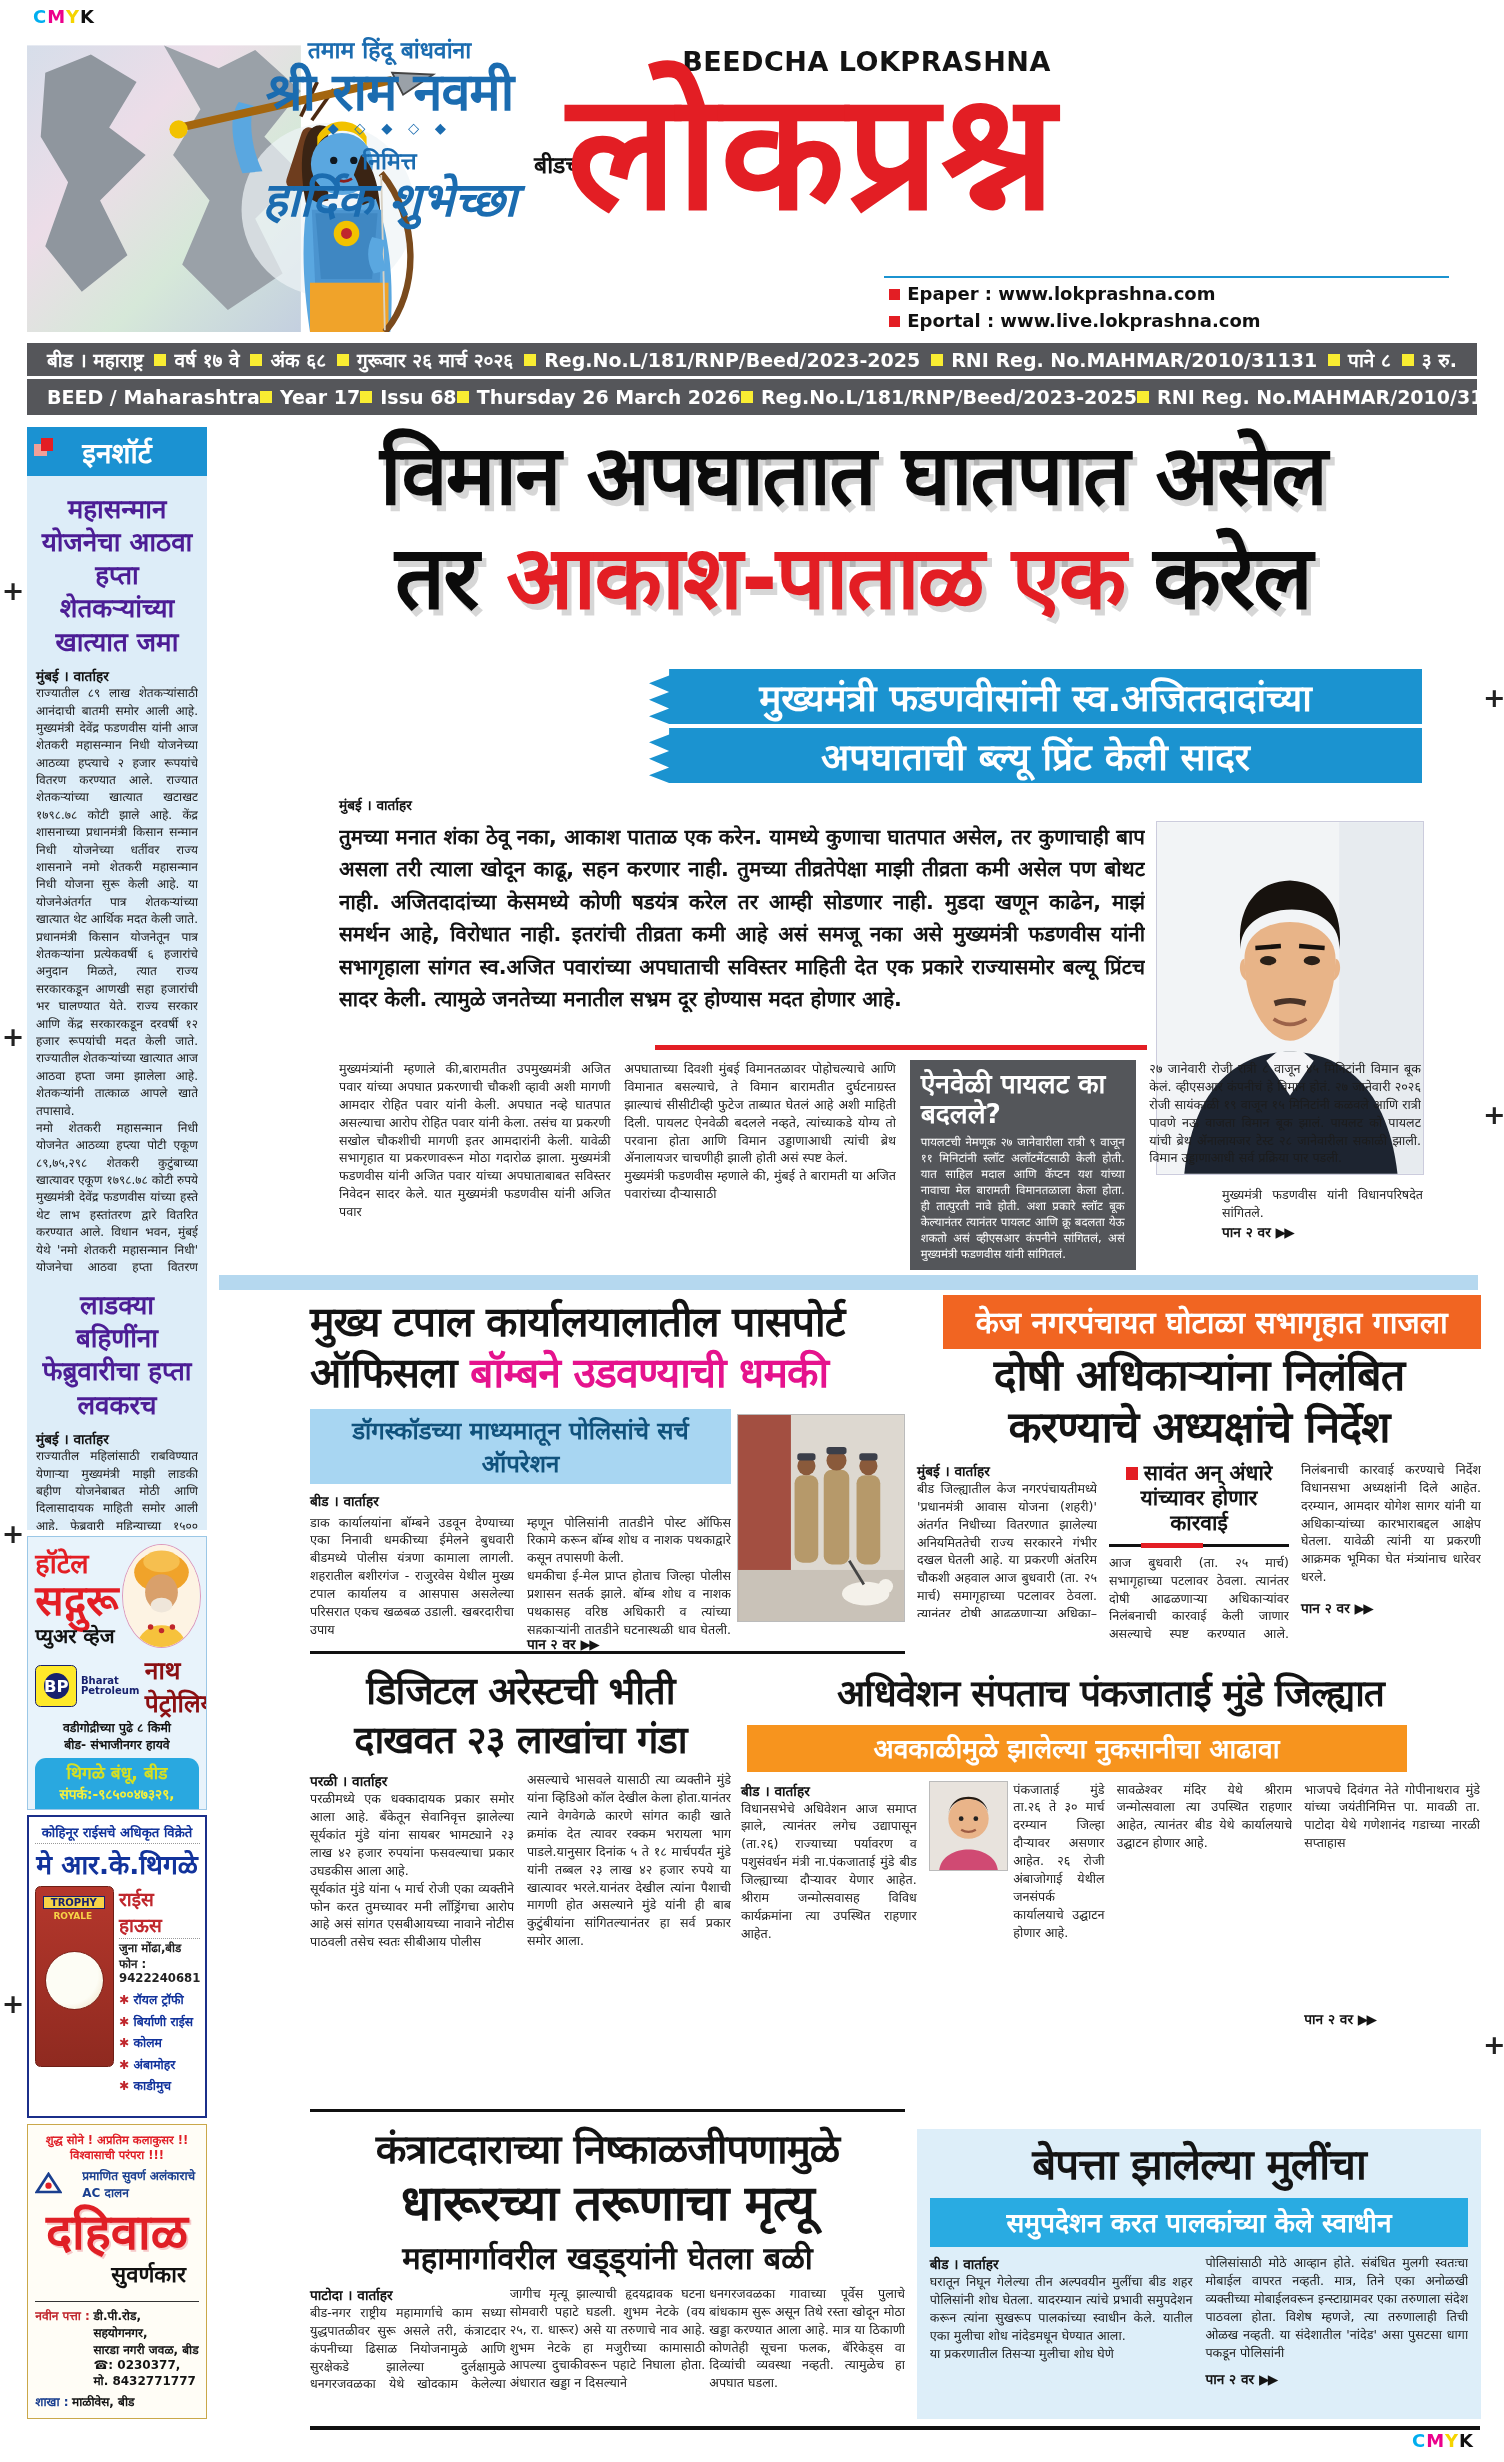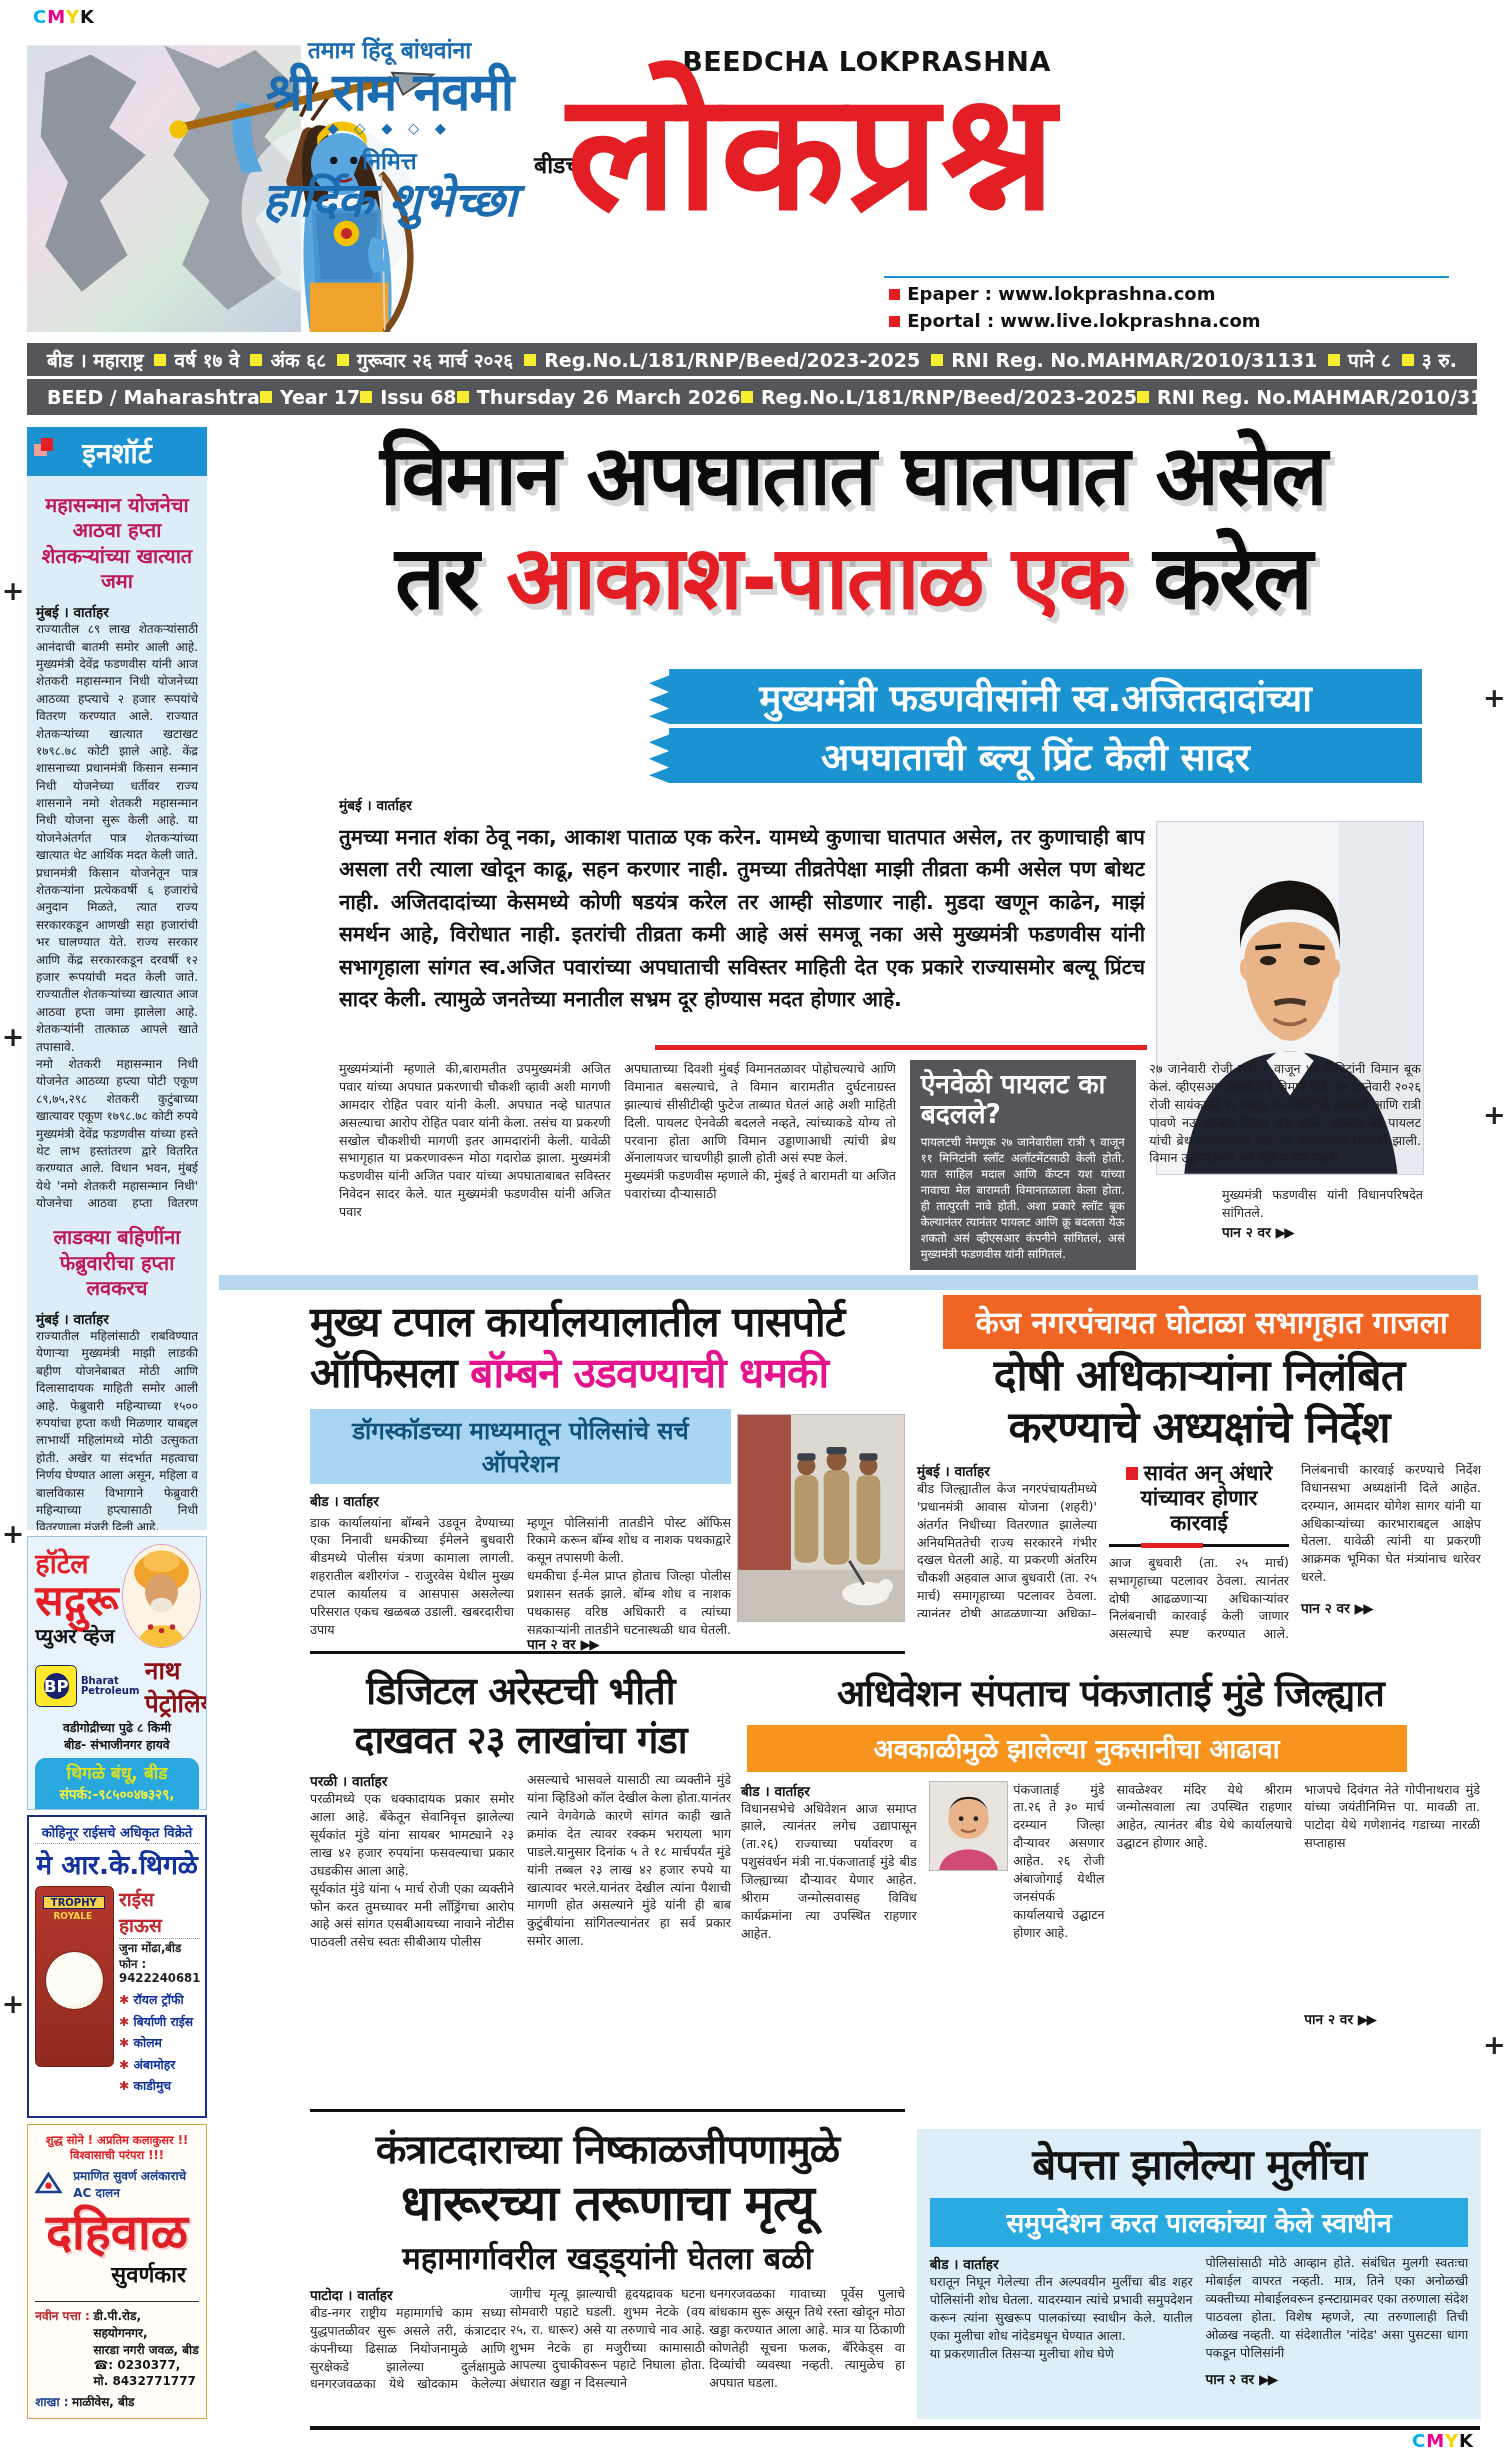--- a/index.html
+++ b/index.html
@@ -37,21 +37,21 @@
   .yb{display:inline-block;width:12px;height:12px;background:#f9ed32;margin-right:8.2px;}
   
   #sidebar{left:27px;top:427px;width:180px;}
   #inshort-hd{height:49px;background:#1b92d2;color:#fff;display:flex;align-items:center;justify-content:center;
               font-size:28px;font-weight:900;position:relative;}
   .flag{position:absolute;left:7.3px;top:11px;width:20px;height:20px;}
   .flag i{position:absolute;display:block;}
   .flag .f1{left:0;top:5.5px;width:12.8px;height:12.8px;background:#f0a099;}
   .flag .f2{left:6.4px;top:0;width:12.8px;height:12.8px;background:#e31e24;}
   #side-panel{background:#ddedf8;height:1054px;padding:11px 9px;box-sizing:border-box;overflow:hidden;}
-  .side-hl{font-size:20px;font-weight:900;text-align:center;line-height:1.28;color:#be185d;margin:5.5px 0 7.3px;}
+  .side-hl{font-size:26px;font-weight:900;text-align:center;line-height:1.28;color:#4c1d95;margin:5.5px 0 7.3px;}
   .side-body{font-size:12px;line-height:1.45;text-align:justify;white-space:pre-line;color:#1c1c1c;}
   .ad{box-sizing:border-box;overflow:hidden;}
   #ad-hotel{margin-top:5.5px;height:274px;background:#e8f3fb;border:1.8px solid #9bc7e6;padding:7.3px;position:relative;}
   #ad-hotel .l1{color:#e31e24;font-size:27px;font-weight:900;}
   #ad-hotel .l2{color:#e31e24;font-size:42px;font-weight:900;line-height:.95;}
   #ad-hotel .l3{color:#111;font-size:20px;font-weight:900;margin-top:1.8px;}
   #hotel-port{position:absolute;right:5.5px;top:7.3px;width:77px;height:102px;border-radius:50%;overflow:hidden;border:1.8px solid #d9b;}
   .bprow{display:flex;align-items:center;margin-top:3.6px;}
   #bp-logo{width:40px;height:40px;border:1.8px solid #18216e;border-radius:5.5px;background:#ffe92a;display:flex;align-items:center;justify-content:center;flex:0 0 auto;}
   #bp-logo b{width:25.5px;height:25.5px;border-radius:50%;background:#18216e;color:#fff;font-size:16.4px;display:flex;align-items:center;justify-content:center;}
@@ -71,21 +71,21 @@
                font-size:10px;font-weight:900;border:0.9px solid #18216e;}
   #ricebag .tr{position:absolute;left:7.3px;top:24px;width:60px;text-align:center;color:#f7d347;font-size:9px;font-weight:bold;}
   #ricebag .rice{position:absolute;left:9px;top:64px;width:57px;height:57px;border-radius:50%;
                  background:radial-gradient(circle at 40% 40%, #fdfdf5 0 60%, #e7d8b8 100%);border:1.8px solid #7e241b;}
   .ricecol{font-size:11.7px;font-weight:bold;color:#222;}
   .ricecol .sub{color:#c0272d;font-size:19px;font-weight:900;border-bottom:0.9px dotted #999;}
   .riceitems{margin-top:5.5px;color:#12339c;font-size:12.3px;font-weight:900;line-height:1.75;}
   .riceitems div::before{content:"✱ ";color:#c0272d;}
   #ad-gold{margin-top:5.5px;height:295px;border:1.8px solid #caa84a;background:#fffdf6;padding:7.3px;}
   #ad-gold .tag{color:#e01f26;font-size:11.5px;font-weight:900;text-align:center;}
-  .bisrow{display:flex;align-items:center;gap:11px;margin-top:5.5px;justify-content:center;}
+  .bisrow{display:flex;align-items:center;gap:20px;margin-top:5.5px;justify-content:center;}
   #ad-gold .cert{color:#1a3f8f;font-size:12px;font-weight:900;}
   #ad-gold .name{color:#e01f26;font-size:49px;font-weight:900;text-align:center;line-height:1.05;margin-top:5.5px;
                  text-shadow:1.8px 1.8px 0 #f6c9c9;}
   #ad-gold .sub{color:#111;font-size:22px;font-weight:900;text-align:right;padding-right:12.8px;border-bottom:1.8px solid #333;padding-bottom:13px;}
   .goldrow{font-size:12px;font-weight:bold;margin-top:4.6px;display:flex;}
   .goldrow .lb{color:#c0272d;white-space:nowrap;margin-right:3.6px;font-weight:900;}
   .goldrow.branch .lb{color:#1a3f8f;}
   
   #hl-block{left:219px;top:427px;width:1268px;text-align:center;font-weight:900;color:#0b0b0b;}
   #hl1{font-size:83px;line-height:1.18;letter-spacing:-1.8px;text-shadow:4.6px 6.4px 0 rgba(0,0,0,.16);white-space:nowrap;}

